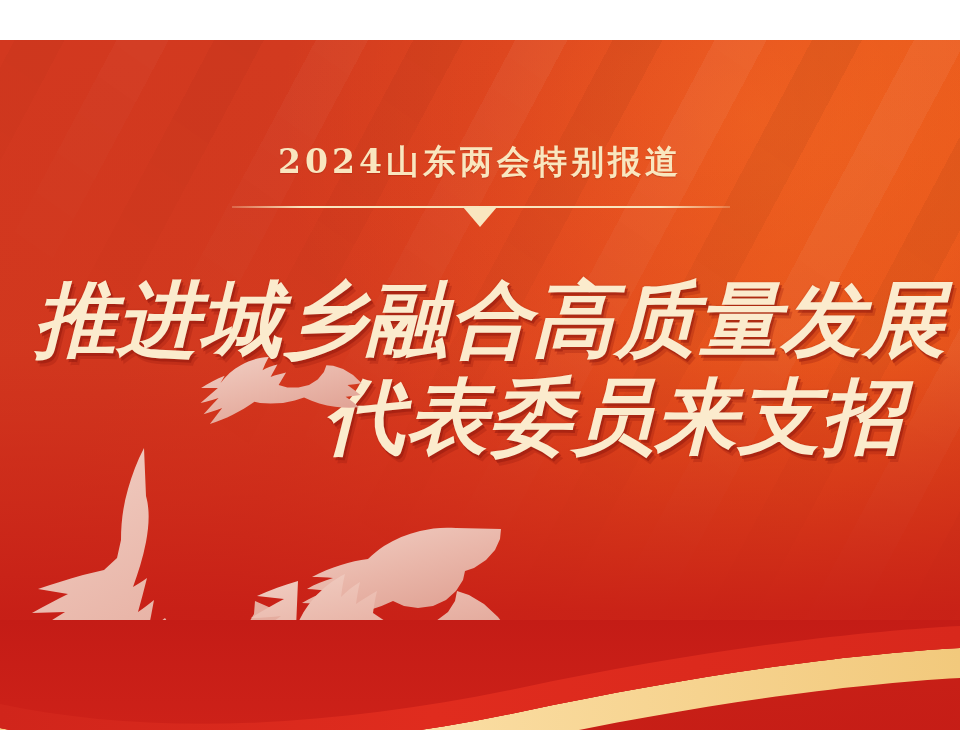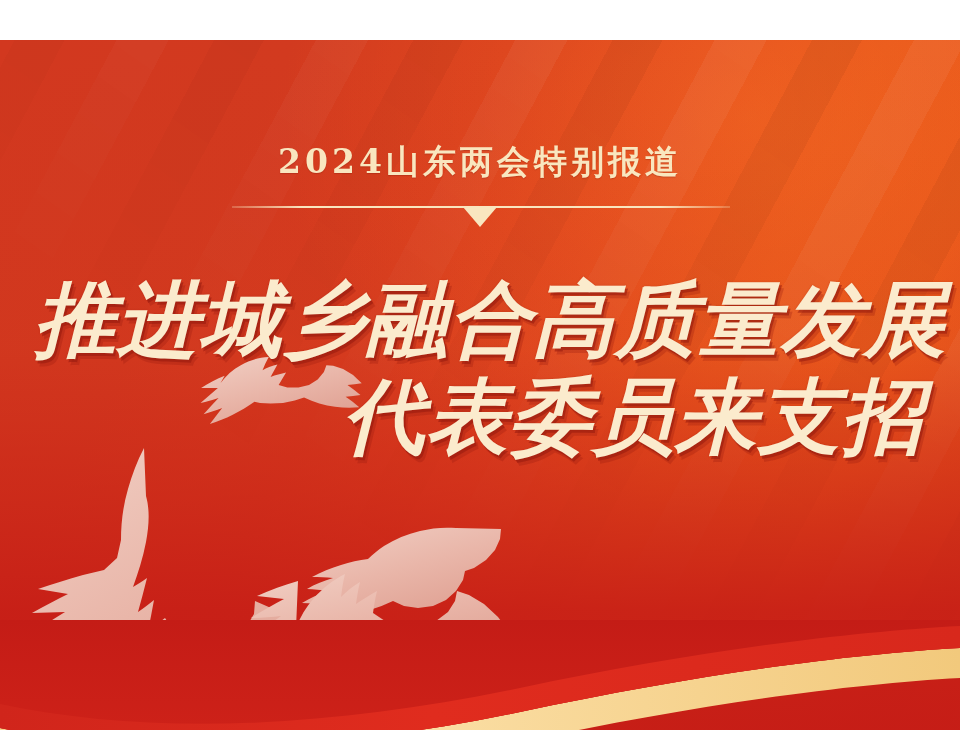--- a/index.html
+++ b/index.html
@@ -129,21 +129,21 @@
     line-height: 1.18;
     color: #fbebcd;
     letter-spacing: 1px;
     white-space: nowrap;
     text-shadow:
        2px 3px 0 rgba(150,26,14,0.55),
        4px 6px 0 rgba(150,26,14,0.28),
        0 0 2px rgba(150,26,14,0.30);
   }
   .hl-line-1 { padding-left: 34px; text-align: left; }
-  .hl-line-2 { padding-right: 36px; text-align: right; }
+  .hl-line-2 { padding-right: 56px; text-align: right; }
 
   
   .birds {
     position: absolute;
     left: 0;
     top: 0;
     width: 960px;
     height: 730px;
     pointer-events: none;
   }

